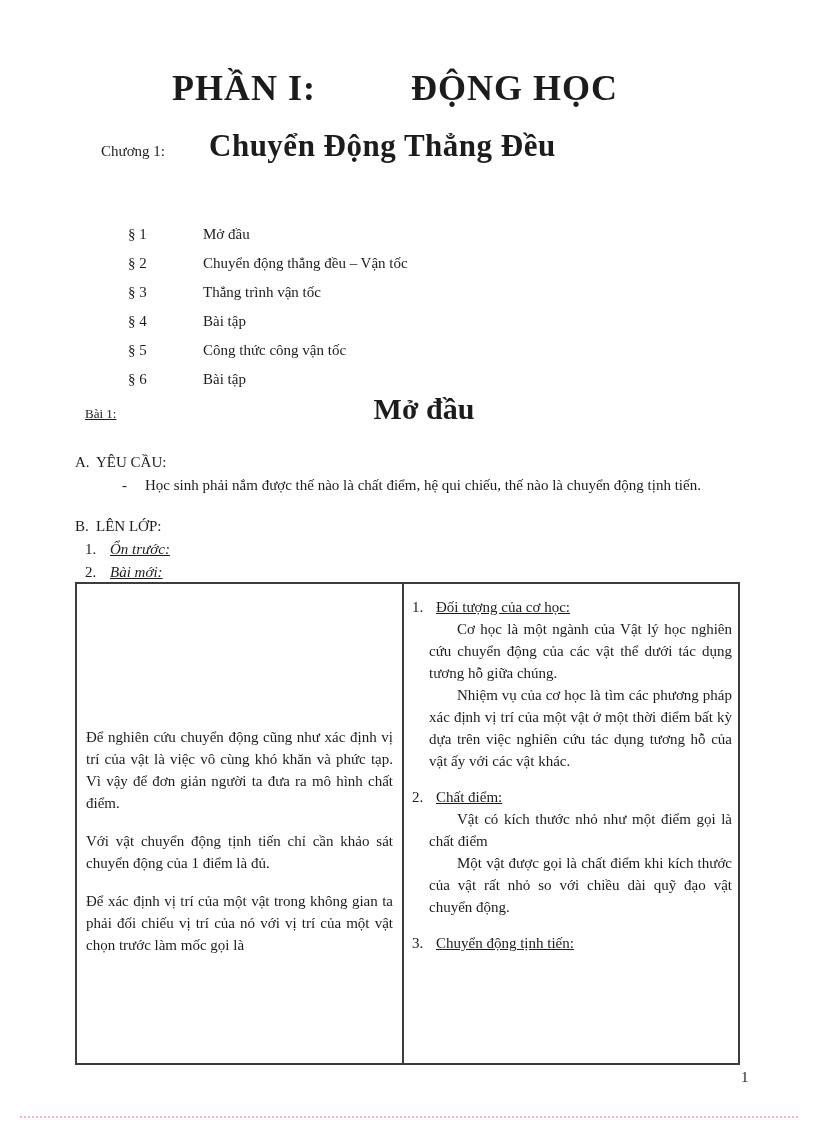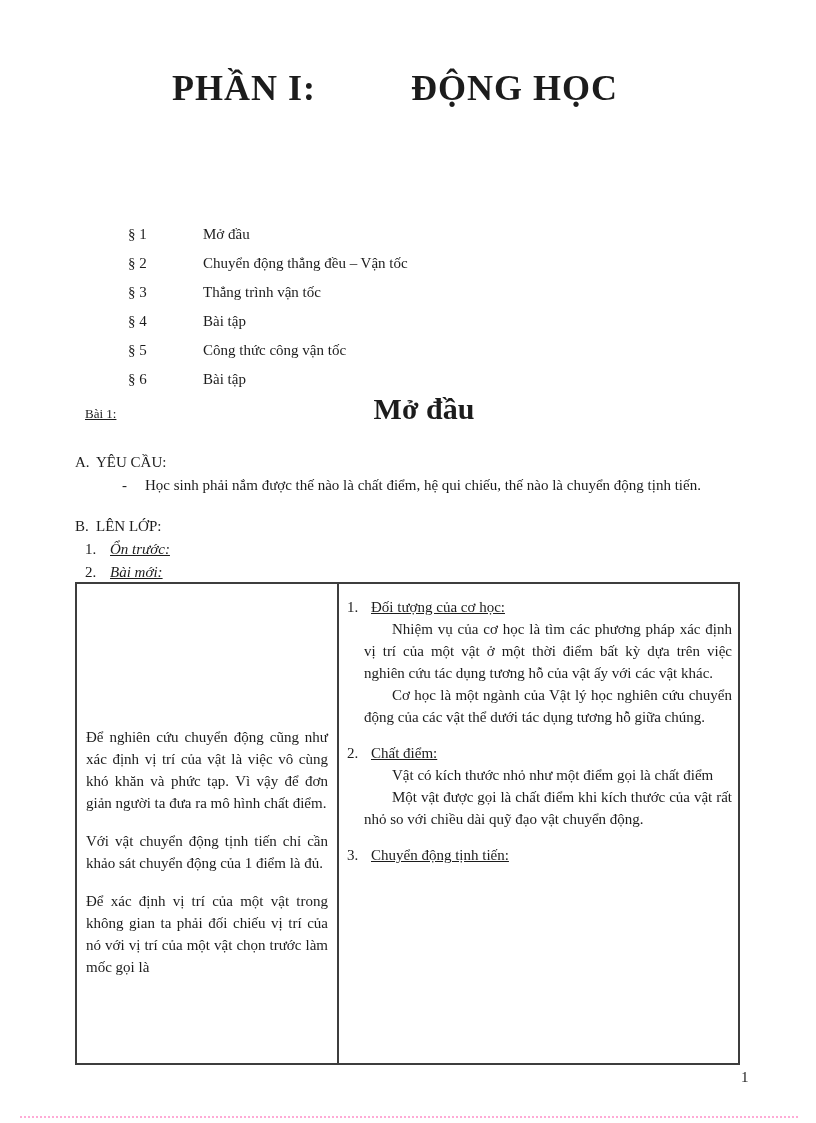--- a/index.html
+++ b/index.html
@@ -51,21 +51,21 @@
   .step-row{display:flex;margin-left:10px;line-height:22.5px;}
   .step-num{width:25px;flex:none;}
   .step-label{font-style:italic;text-decoration:underline;}
   
   .main-table{
     position:absolute;top:582px;left:75px;width:665px;min-height:483px;
     border:2px solid #3d3d3d;
     display:flex;box-sizing:border-box;
   }
   .cell{box-sizing:border-box;font-size:15px;line-height:22px;}
-  .cell-left{width:260px;flex:none;padding:8px 9px 6px 9px;}
+  .cell-left{width:325px;flex:none;padding:8px 9px 6px 9px;}
   .cell-right{flex:1;border-left:2px solid #3d3d3d;padding:12px 4px 6px 4px;}
   .cell-spacer{height:134px;}
   .cell-left p{margin:0 0 16px 0;text-align:justify;}
   .cell-left p.no-gap{margin-bottom:0;}
   .cell-left p.last{margin-bottom:0;}
   .rc-item{margin-bottom:14px;}
   .item-heading{display:flex;}
   .item-num{width:24px;flex:none;padding-left:4px;}
   .item-title{text-decoration:underline;}
   .rc-item p{margin:0 0 0 21px;text-indent:28px;text-align:justify;padding-right:2px;}
@@ -78,20 +78,24 @@
 </style>
 </head>
 <body>
 
 <div class="page">
 
   <div class="part-row">
     <span>PHẦN I:</span><span class="part-title">ĐỘNG HỌC</span>
   </div>
 
+  <div class="chapter-row">
+    <span class="chapter-label">Chương 1:</span>
+    <span class="chapter-title">Chuyển Động Thẳng Đều</span>
+  </div>
 
   <div class="toc">
     <div class="toc-row">
       <span class="toc-num">§ 1</span>
       <span class="toc-label">Mở đầu</span>
     </div>
     <div class="toc-row">
       <span class="toc-num">§ 2</span>
       <span class="toc-label">Chuyển động thẳng đều – Vận tốc</span>
     </div>
@@ -153,22 +157,22 @@
       <p class="last">Để xác định vị trí của một vật trong không gian ta phải đối chiếu vị trí của nó với vị trí của một vật chọn trước làm mốc gọi là</p>
     </div>
 
     <div class="cell cell-right">
 
       <div class="rc-item">
         <div class="item-heading">
           <span class="item-num">1.</span>
           <span class="item-title">Đối tượng của cơ học:</span>
         </div>
+        <p>Cơ học là một ngành của Vật lý học nghiên cứu chuyển động của các vật thể dưới tác dụng tương hỗ giữa chúng.</p>
         <p>Nhiệm vụ của cơ học là tìm các phương pháp xác định vị trí của một vật ở một thời điểm bất kỳ dựa trên việc nghiên cứu tác dụng tương hỗ của vật ấy với các vật khác.</p>
-        <p>Cơ học là một ngành của Vật lý học nghiên cứu chuyển động của các vật thể dưới tác dụng tương hỗ giữa chúng.</p>
       </div>
 
       <div class="rc-item">
         <div class="item-heading">
           <span class="item-num">2.</span>
           <span class="item-title">Chất điểm:</span>
         </div>
         <p>Vật có kích thước nhỏ như một điểm gọi là chất điểm</p>
         <p>Một vật được gọi là chất điểm khi kích thước của vật rất nhỏ so với chiều dài quỹ đạo vật chuyển động.</p>
       </div>

